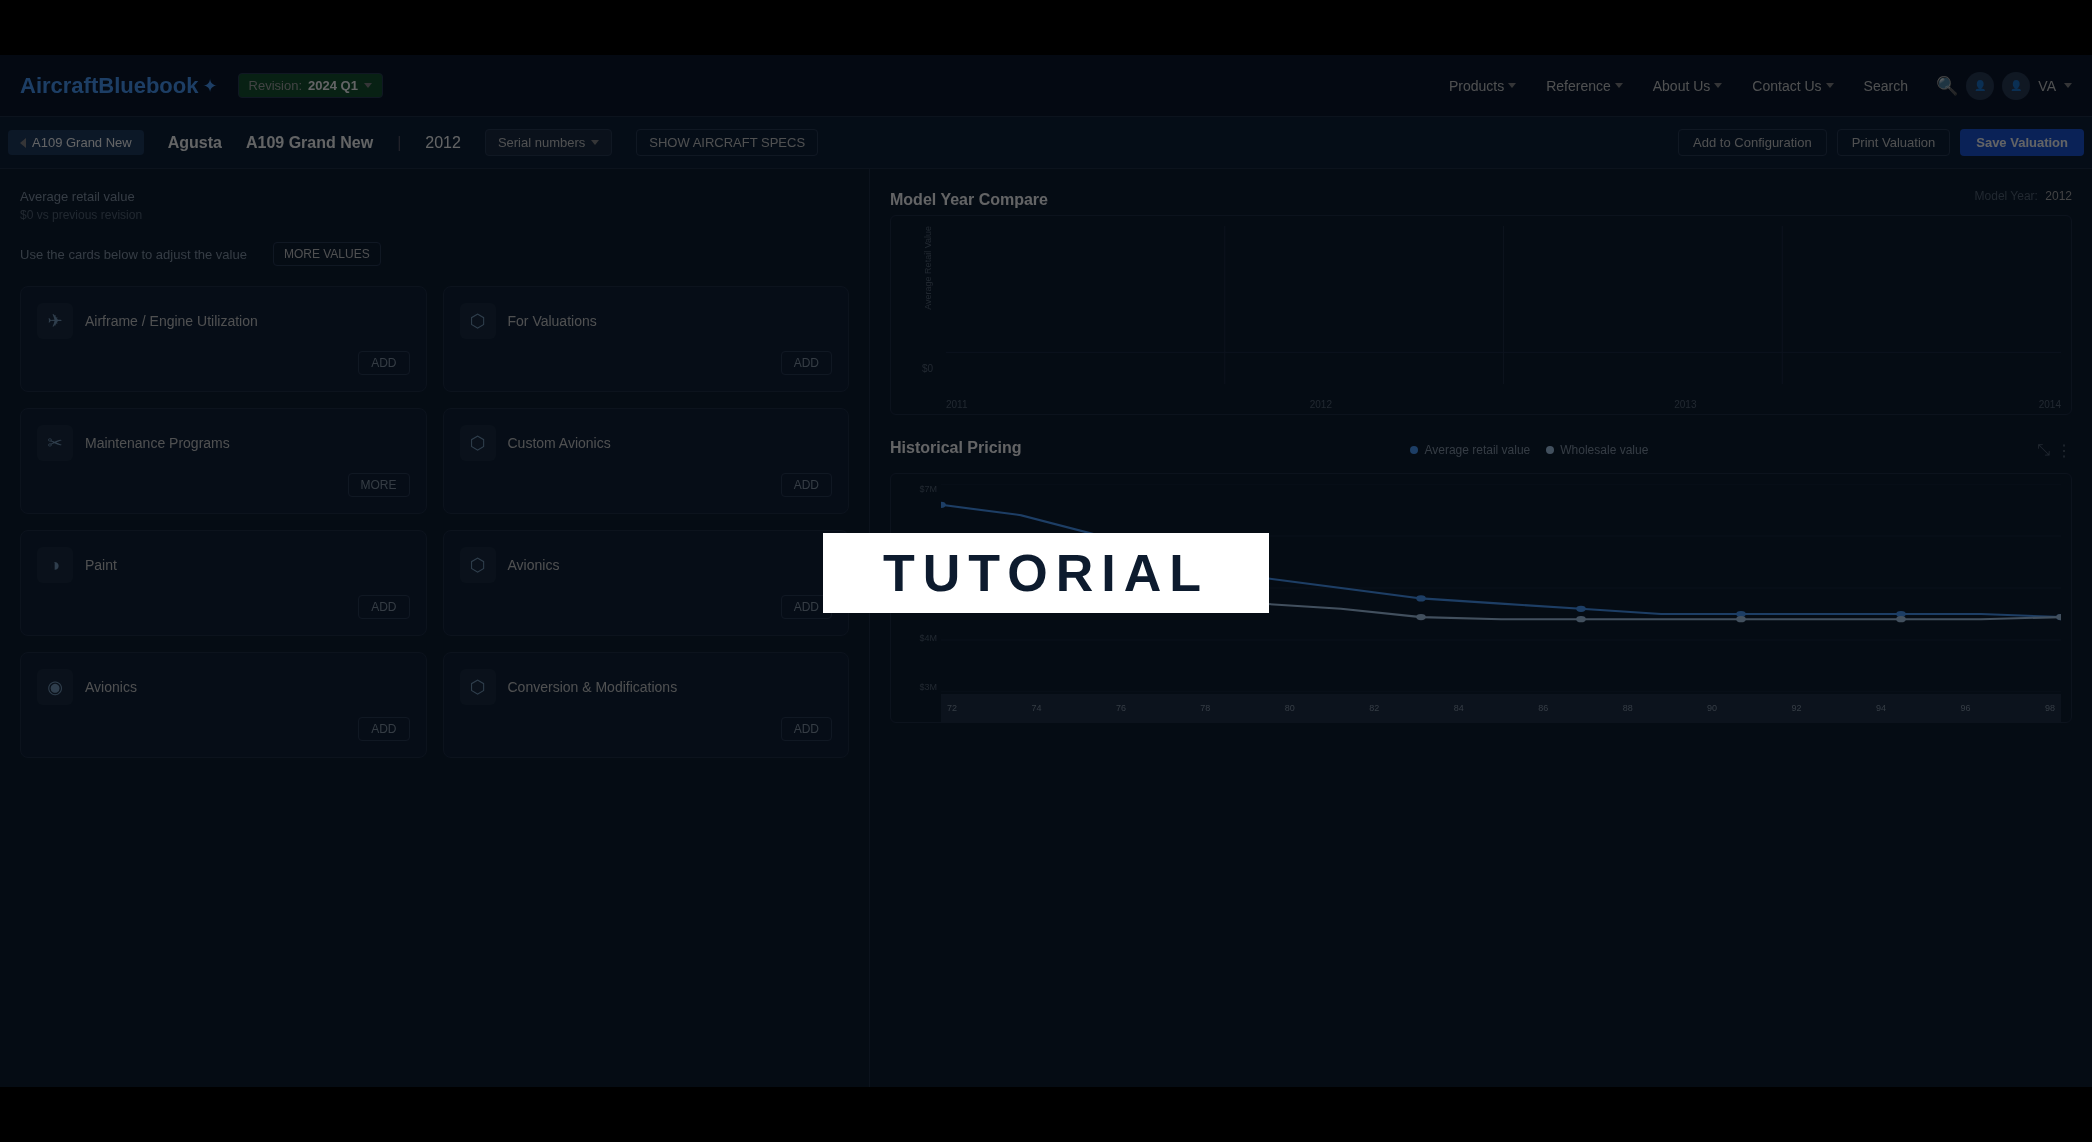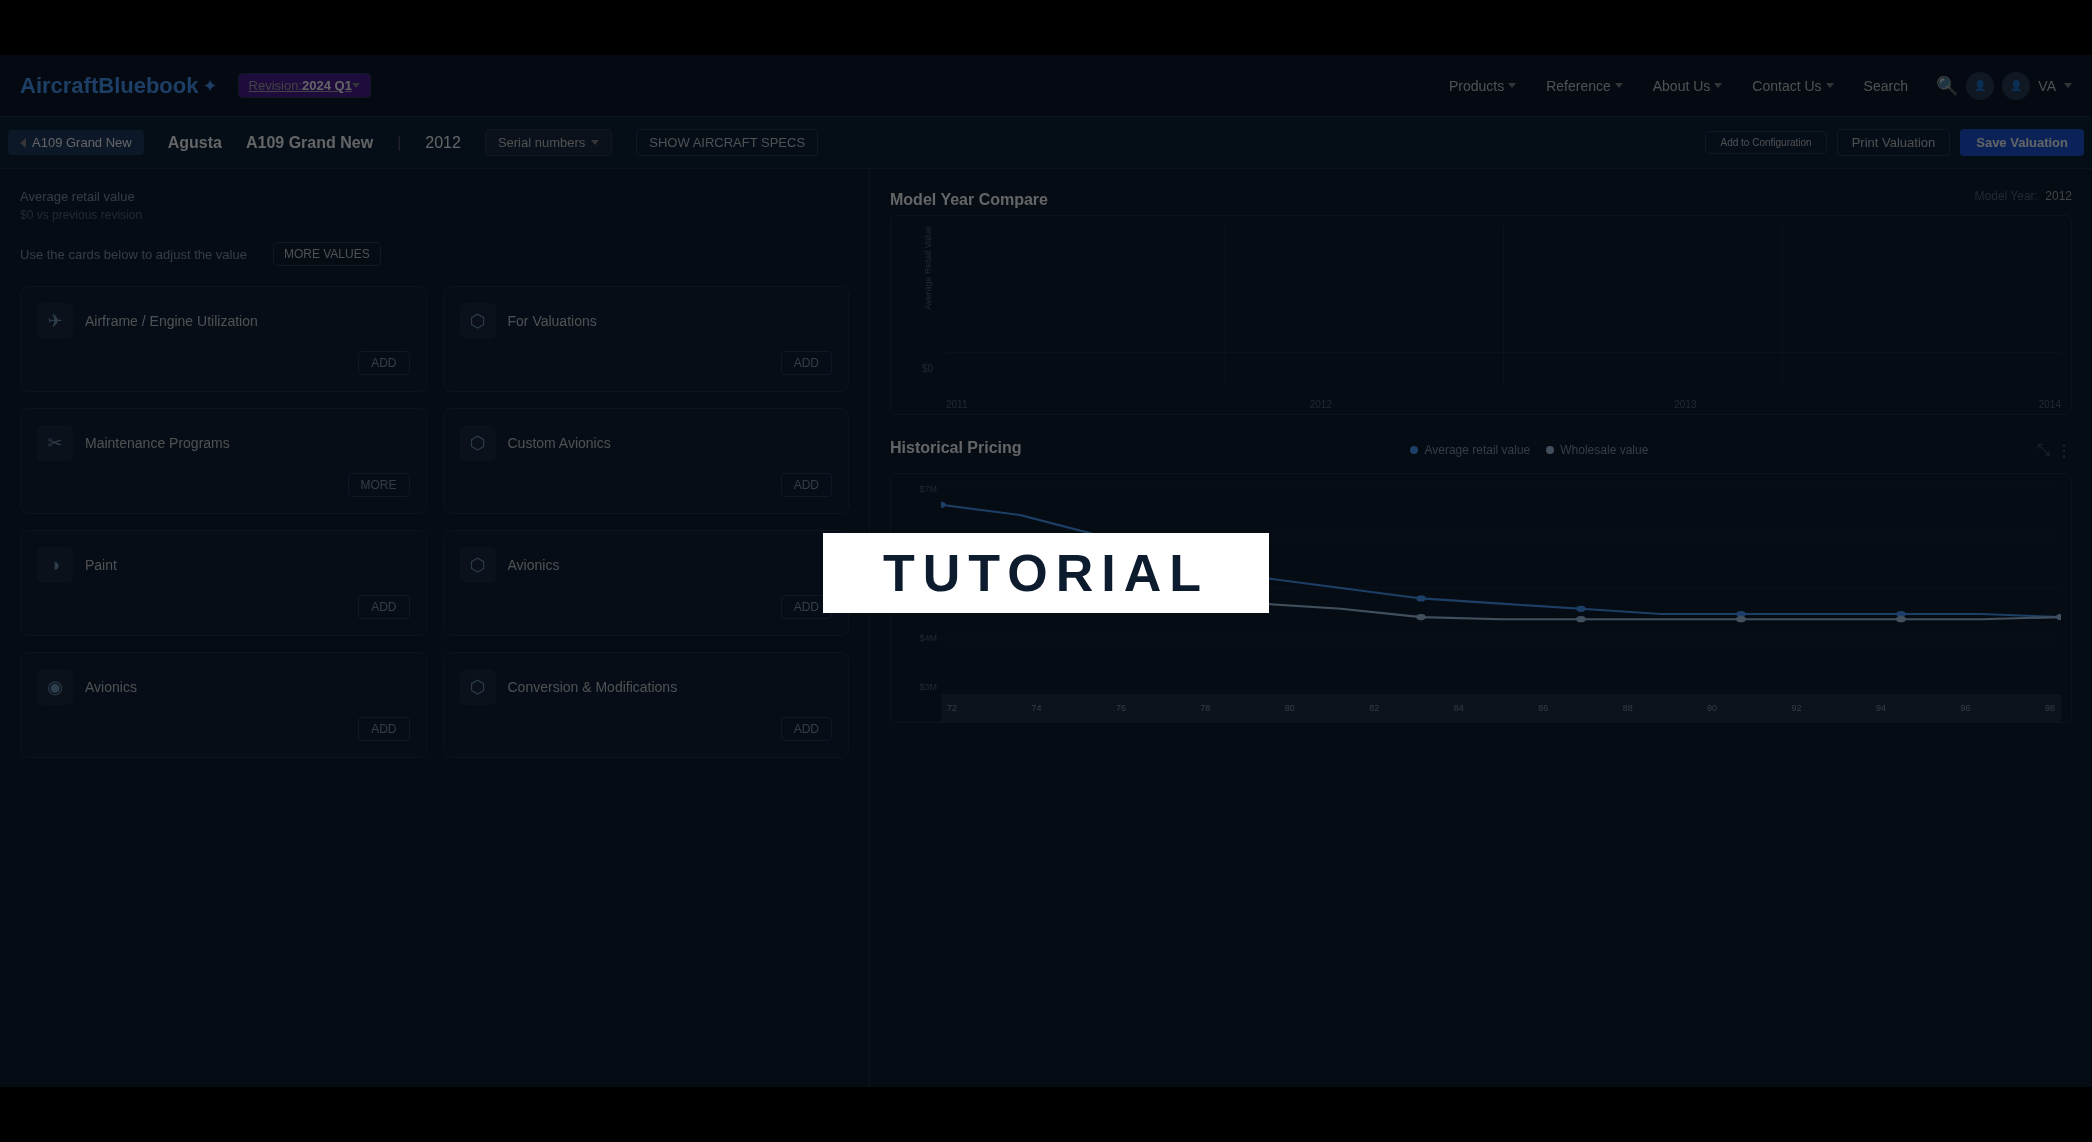--- a/index.html
+++ b/index.html
@@ -75,27 +75,27 @@
 
     .logo-star {
       color: #4a9eff;
       font-size: 18px;
     }
 
     .revision-badge {
       margin-left: 20px;
       display: flex;
       align-items: center;
-      background: #4c1d95;
+      gap: 6px;
+      background: #14532d;
       border: 1px solid #2a3a55;
       border-radius: 4px;
       padding: 4px 10px;
       color: #aaa;
       font-size: 13px;
-      text-decoration: underline;
     }
 
     .nav-links {
       margin-left: auto;
       display: flex;
       align-items: center;
       gap: 6px;
     }
 
     .nav-link {
@@ -207,21 +207,21 @@
       display: flex;
       align-items: center;
       gap: 10px;
     }
 
     .add-config-btn {
       background: transparent;
       border: 1px solid #2a3a55;
       border-radius: 4px;
       color: #ccc;
-      font-size: 10px;
+      font-size: 13px;
       padding: 5px 14px;
       cursor: pointer;
     }
 
     .print-btn {
       background: transparent;
       border: 1px solid #2a3a55;
       border-radius: 4px;
       color: #ccc;
       font-size: 13px;

